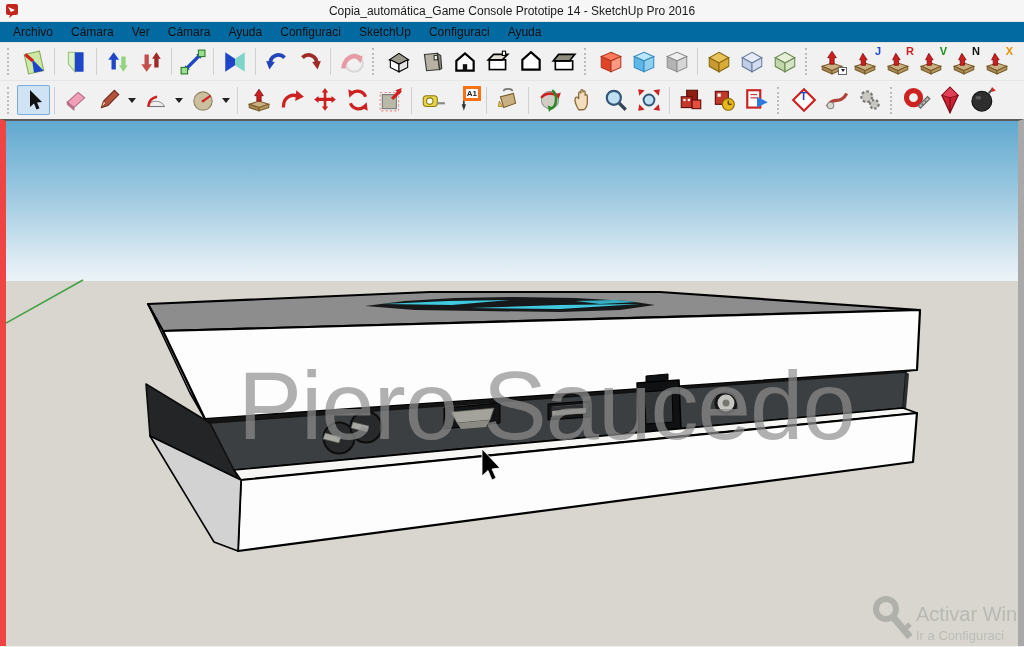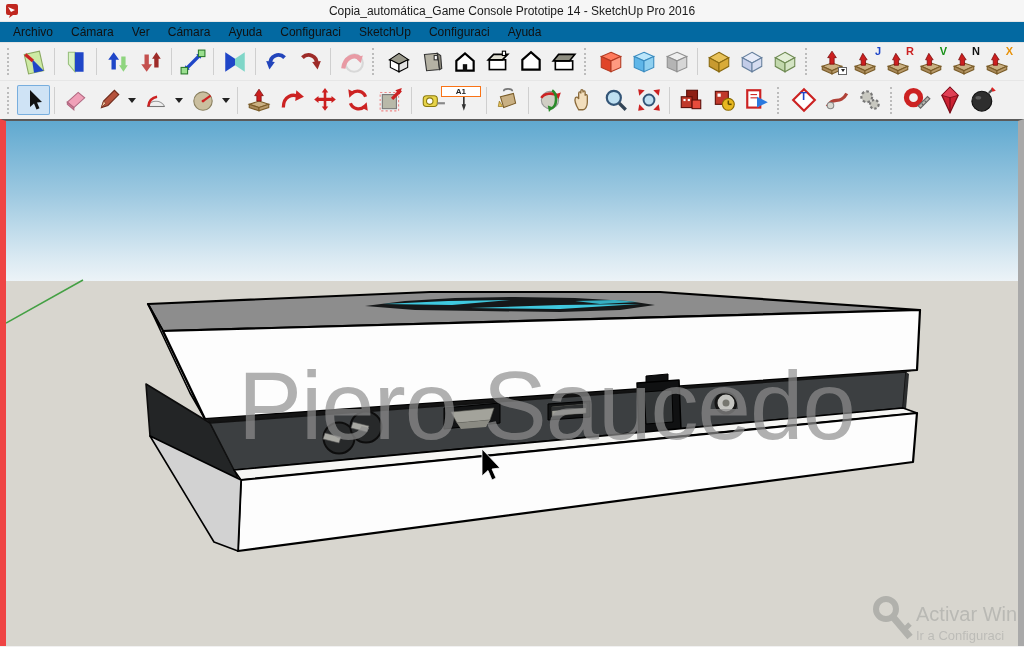--- a/index.html
+++ b/index.html
@@ -18,21 +18,21 @@
   .sep{width:1px;height:27px;background:#cfcfcf;margin:0 4px;flex:0 0 auto}
   .grip{width:4px;height:27px;border-left:2px dotted #bcbcbc;margin:0 4px;flex:0 0 auto}
   .crt{width:0;height:0;border-left:4px solid transparent;border-right:4px solid transparent;
        border-top:5px solid #222;margin:0 3px;flex:0 0 auto}
   .jl{position:absolute;top:-1px;right:0;font-size:11px;font-weight:bold;line-height:11px}
   .cJ{color:#1f46c8}.cR{color:#cc2222}.cV{color:#169016}.cN{color:#111}.cX{color:#e8920a}
   .dd{position:absolute;right:1px;bottom:2px;width:9px;height:8px;background:#fff;border:1px solid #666;
       display:flex;align-items:center;justify-content:center;box-sizing:border-box}
   .dd b{width:0;height:0;border-left:2.5px solid transparent;border-right:2.5px solid transparent;border-top:3.5px solid #222}
   .a1{position:absolute;top:1px;right:1px;font-size:8px;font-weight:bold;color:#222;background:#fff;
-      border:1px solid #f97316;line-height:9px;padding:0 14px}
+      border:3px solid #f97316;line-height:9px;padding:0 1px}
   .tg{position:absolute;top:5px;left:0;right:0;text-align:center;font-size:11px;font-weight:bold;color:#1f46c8}
   .viewport{position:relative;height:527px;border-top:2px solid #5a5a5a;border-left:6px solid #ef4444;
             border-right:6px solid #a9a9a9;box-sizing:border-box;overflow:hidden;background:#d8d6cf}
   .viewport svg.scene{display:block}
   text{font-family:"Liberation Sans",sans-serif}
 </style>
 </head>
 <body>
 
 <div class="titlebar">

